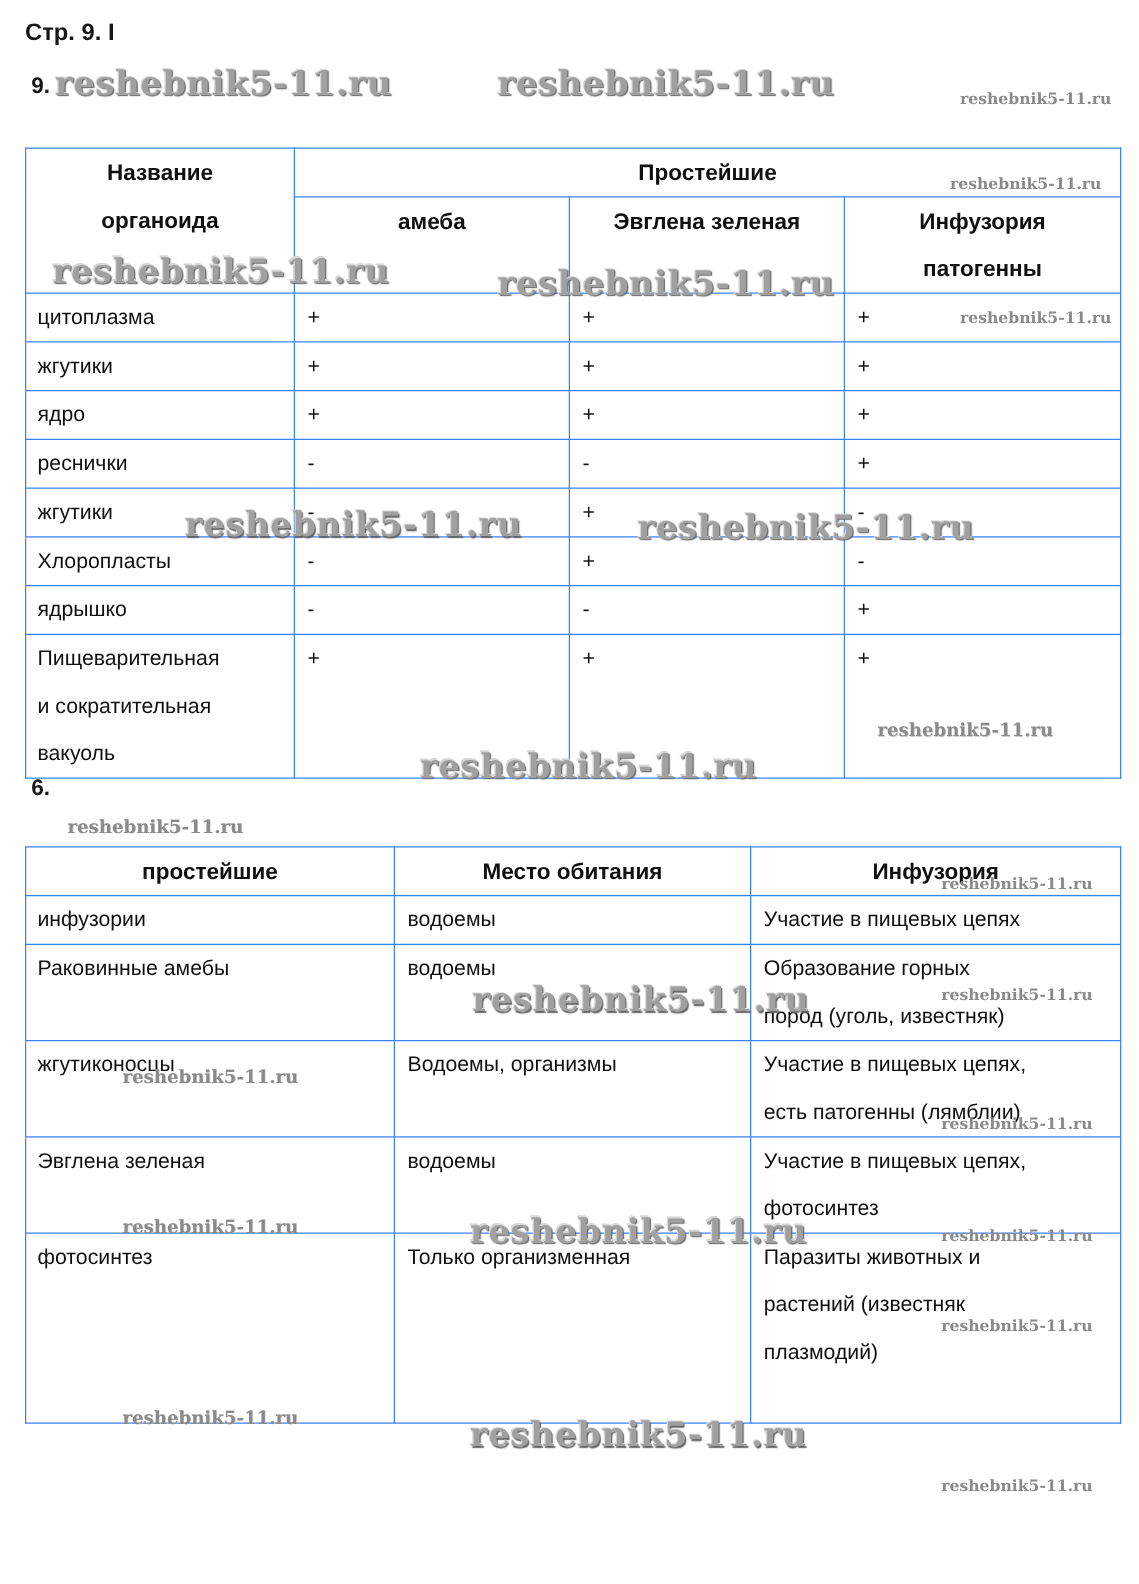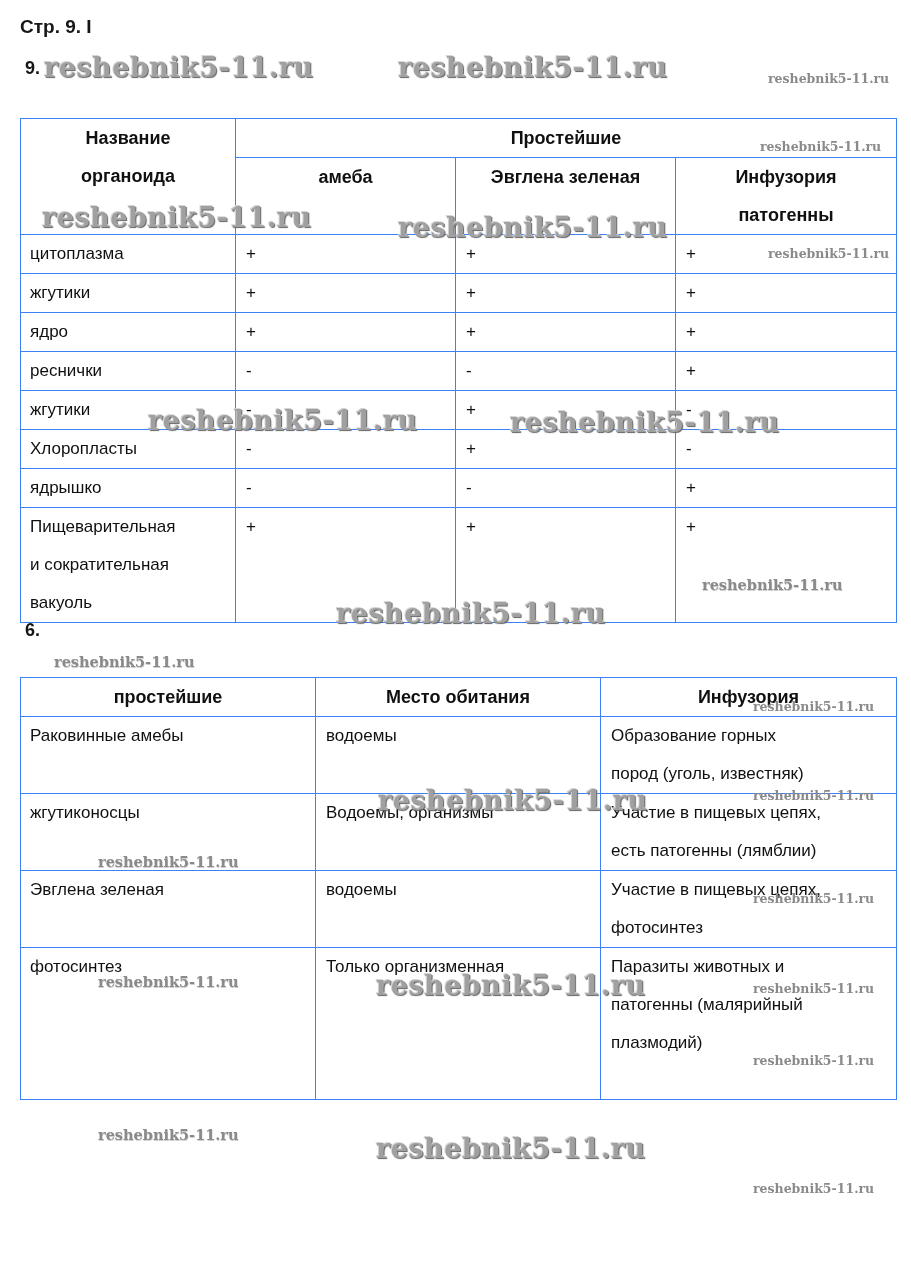--- a/index.html
+++ b/index.html
@@ -179,20 +179,25 @@
   </colgroup>
   <thead>
     <tr>
       <th>простейшие</th>
       <th>Место обитания</th>
       <th>Инфузория</th>
     </tr>
   </thead>
   <tbody>
     <tr>
+      <td class="name-cell">инфузории</td>
+      <td>водоемы</td>
+      <td>Участие в пищевых цепях</td>
+    </tr>
+    <tr>
       <td class="name-cell">Раковинные амебы</td>
       <td>водоемы</td>
       <td>Образование горных
 пород (уголь, известняк)</td>
     </tr>
     <tr>
       <td class="name-cell">жгутиконосцы</td>
       <td>Водоемы, организмы</td>
       <td>Участие в пищевых цепях,
 есть патогенны (лямблии)</td>
@@ -200,21 +205,21 @@
     <tr>
       <td class="name-cell">Эвглена зеленая</td>
       <td>водоемы</td>
       <td>Участие в пищевых цепях,
 фотосинтез</td>
     </tr>
     <tr class="row-tall">
       <td class="name-cell">фотосинтез</td>
       <td>Только организменная</td>
       <td>Паразиты животных и
-патогенны (малярийный
+растений (известняк
 плазмодий)</td>
     </tr>
   </tbody>
 </table>
 
 <span class="wm wm-lg" style="left:44px;  top:52px;">reshebnik5-11.ru</span>
 <span class="wm wm-lg" style="left:398px; top:52px;">reshebnik5-11.ru</span>
 <span class="wm wm-lg" style="left:42px;  top:202px;">reshebnik5-11.ru</span>
 <span class="wm wm-lg" style="left:398px; top:212px;">reshebnik5-11.ru</span>
 <span class="wm wm-lg" style="left:148px; top:405px;">reshebnik5-11.ru</span>

